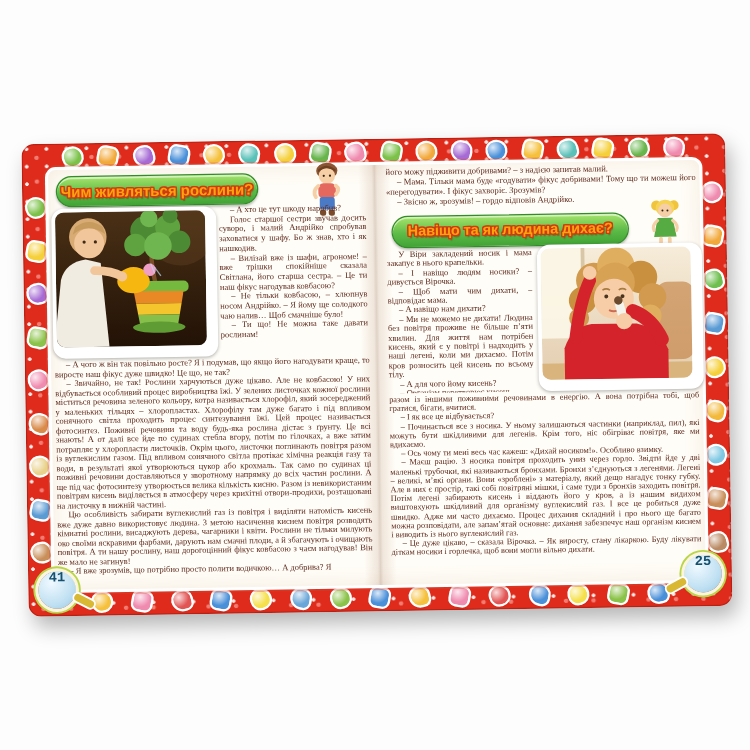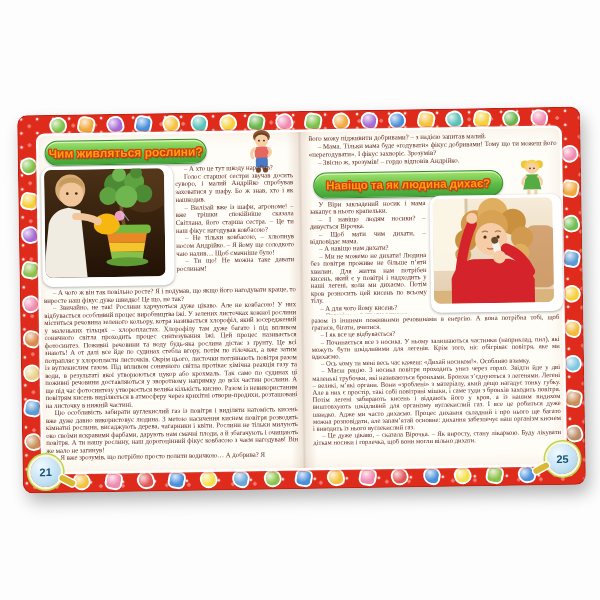--- a/index.html
+++ b/index.html
@@ -64,22 +64,22 @@
   .col-l{left:136px;top:31px;width:118px;height:120px;font-size:6.8px;line-height:7.7px;}
   .body-l{left:3px;top:153px;width:252px;height:176px;font-size:6.8px;line-height:7.5px;}
   .intro-r{left:8px;top:3px;width:248px;height:36px;font-size:6.9px;line-height:8px;}
   .col-r{left:8px;top:69px;width:116px;height:114px;font-size:6.8px;line-height:7.4px;}
   .body-r{left:8px;top:185px;width:248px;height:138px;font-size:6.7px;line-height:7.2px;}
 
   
   .badge{position:absolute;width:30px;height:30px;border-radius:50%;
         background:radial-gradient(circle at 35% 30%, #f0f9ff, #bfe0f2 62%, #97c6e2);
         box-shadow:0 0 0 2.5px #fdf4e0, 0 0 0 4px #b9d648, 0 2px 4px rgba(0,0,0,.3);
-        display:flex;align-items:center;justify-content:center;
-        font-family:Liberation Sans, sans-serif;font-weight:bold;font-size:11px;color:#15506e;}
+        display:flex;align-items:flex-start;justify-content:center;
+        font-family:Liberation Mono, monospace;font-weight:bold;font-size:11px;color:#15506e;}
   .badge .handle{position:absolute;width:17px;height:6px;border-radius:3px;background:#d9b834;
         box-shadow:0 0 0 1.5px #fff;}
   .badge-24{left:8px;bottom:6px;}
   .badge-24 .handle{right:-15px;bottom:3px;transform:rotate(28deg);}
   .badge-25{right:8px;bottom:11px;}
   .badge-25 .handle{left:-15px;bottom:3px;transform:rotate(-28deg);}
 
   .mini-ill{position:absolute;}
 </style>
 </head>
@@ -318,20 +318,20 @@
         <p>– Починається все з носика. У ньому залишаються частинки (наприклад, пил), які можуть бути шкідливими для легенів. Крім того, ніс обігріває повітря, яке ми вдихаємо.</p>
         <p>– Ось чому ти мені весь час кажеш: «Дихай носиком!». Особливо взимку.</p>
         <p>– Маєш рацію. З носика повітря проходить униз через горло. Звідти йде у дві маленькі трубочки, які називаються бронхами. Бронхи з’єднуються з легенями. Легені – великі, м’які органи. Вони «зроблені» з матеріалу, який дещо нагадує тонку губку. Але в них є простір, такі собі повітряні мішки, і саме туди з бронхів заходить повітря. Потім легені забирають кисень і віддають його у кров, а із нашим видихом виштовхують шкідливий для організму вуглекислий газ. І все це робиться дуже швидко. Адже ми часто дихаємо. Процес дихання складний і про нього ще багато можна розповідати, але запам’ятай основне: дихання забезпечує наш організм киснем і виводить із нього вуглекислий газ.</p>
         <p>– Це дуже цікаво, – сказала Вірочка. – Як виросту, стану лікаркою. Буду лікувати діткам носики і горлечка, щоб вони могли вільно дихати.</p>
       </div>
     </div>
   </div>
 
   <div class="badge badge-24">
     <div class="handle"></div>
-    <span>21</span>
+    <span>41</span>
   </div>
   <div class="badge badge-25">
     <div class="handle"></div>
     <span>25</span>
   </div>
 
 </div>
 
 </body></html>

